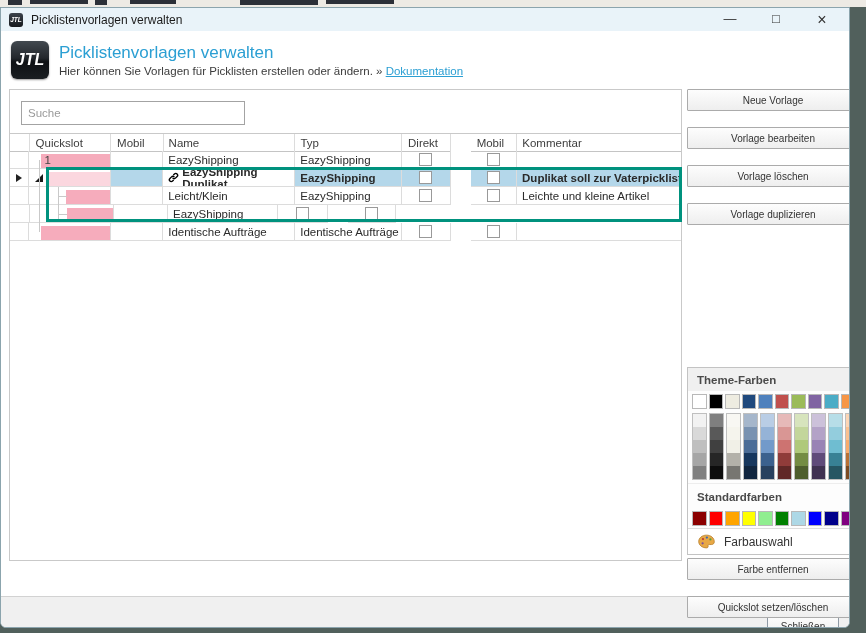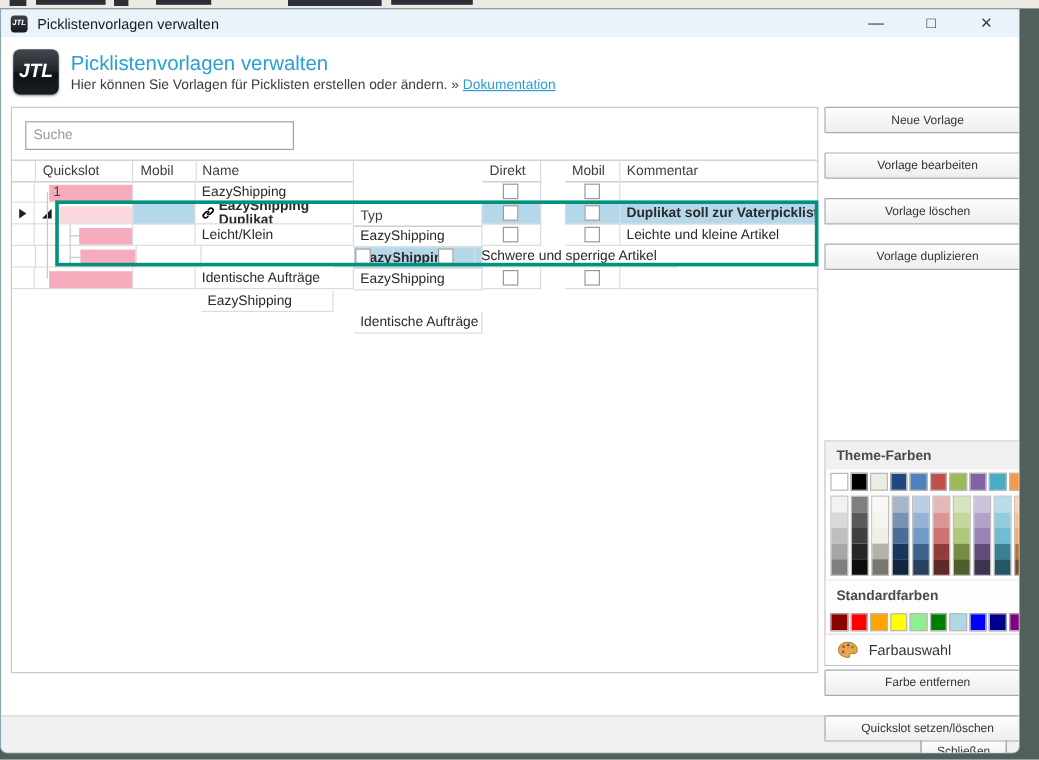--- a/index.html
+++ b/index.html
@@ -45,21 +45,21 @@
   .gridbody { position:relative; }
   .grow, .ghead { display:flex; height:18px; }
   .ghead { border-top:1px solid #c9c9c9; }
   .c { border-right:1px solid #dcdcdc; border-bottom:1px solid #dcdcdc; height:18px; overflow:hidden;
        font-size:11.5px; color:#2a2a2a; display:flex; align-items:center; position:relative; }
   .ghead .c { color:#3d3d3d; padding-left:6px; border-bottom:1px solid #c4c4c4; }
   .c.sel   { width:20px; }
   .c.qs    { width:84px; }
   .c.farbe { width:54px; }
   .c.name  { width:136px; padding-left:5px; }
-  .c.typ   { width:110px; padding-left:5px;margin-top:37px; }
+  .c.typ   { width:110px; padding-left:5px; }
   .c.dk    { width:50px; justify-content:center; padding-left:0; }
   .c.mb    { width:48px; justify-content:center; padding-left:0;margin-left:20px; }
   .c.kom   { width:169px; border-right:none; padding-left:5px; white-space:nowrap; }
   .ghead .c.sel, .ghead .c.qs, .ghead .c.farbe { padding-left:6px; }
   .ghead .c.dk, .ghead .c.mb { justify-content:flex-start; padding-left:6px; }
 
   .qsb { height:14px; margin-top:2px; font-size:11.5px; color:#444; padding-left:3px; background:var(--pink); }
   .qsb.lvl1 { margin-left:12px; width:71px; }
   .qsb.lvl2 { margin-left:18px; width:65px; background:var(--pink-light); }
   .qsb.lvl3 { margin-left:37px; width:46px; }
@@ -246,23 +246,20 @@
             </div>
           <div class="c farbe"></div>
           <div class="c typ">
               <span>EazyShipping</span>
             </div>
           <div class="c dk">
               <div class="cb"></div>
             </div>
           <div class="c mb">
               <div class="cb"></div>
-            </div>
-          <div class="c kom">
-              <span>Schwere und sperrige Artikel</span>
             </div>
         </div>
 
         <div class="grow">
           <div class="c sel"></div>
           <div class="c qs">
               <div class="qsb lvl1"></div>
             </div>
           <div class="c farbe"></div>
           <div class="c name">

